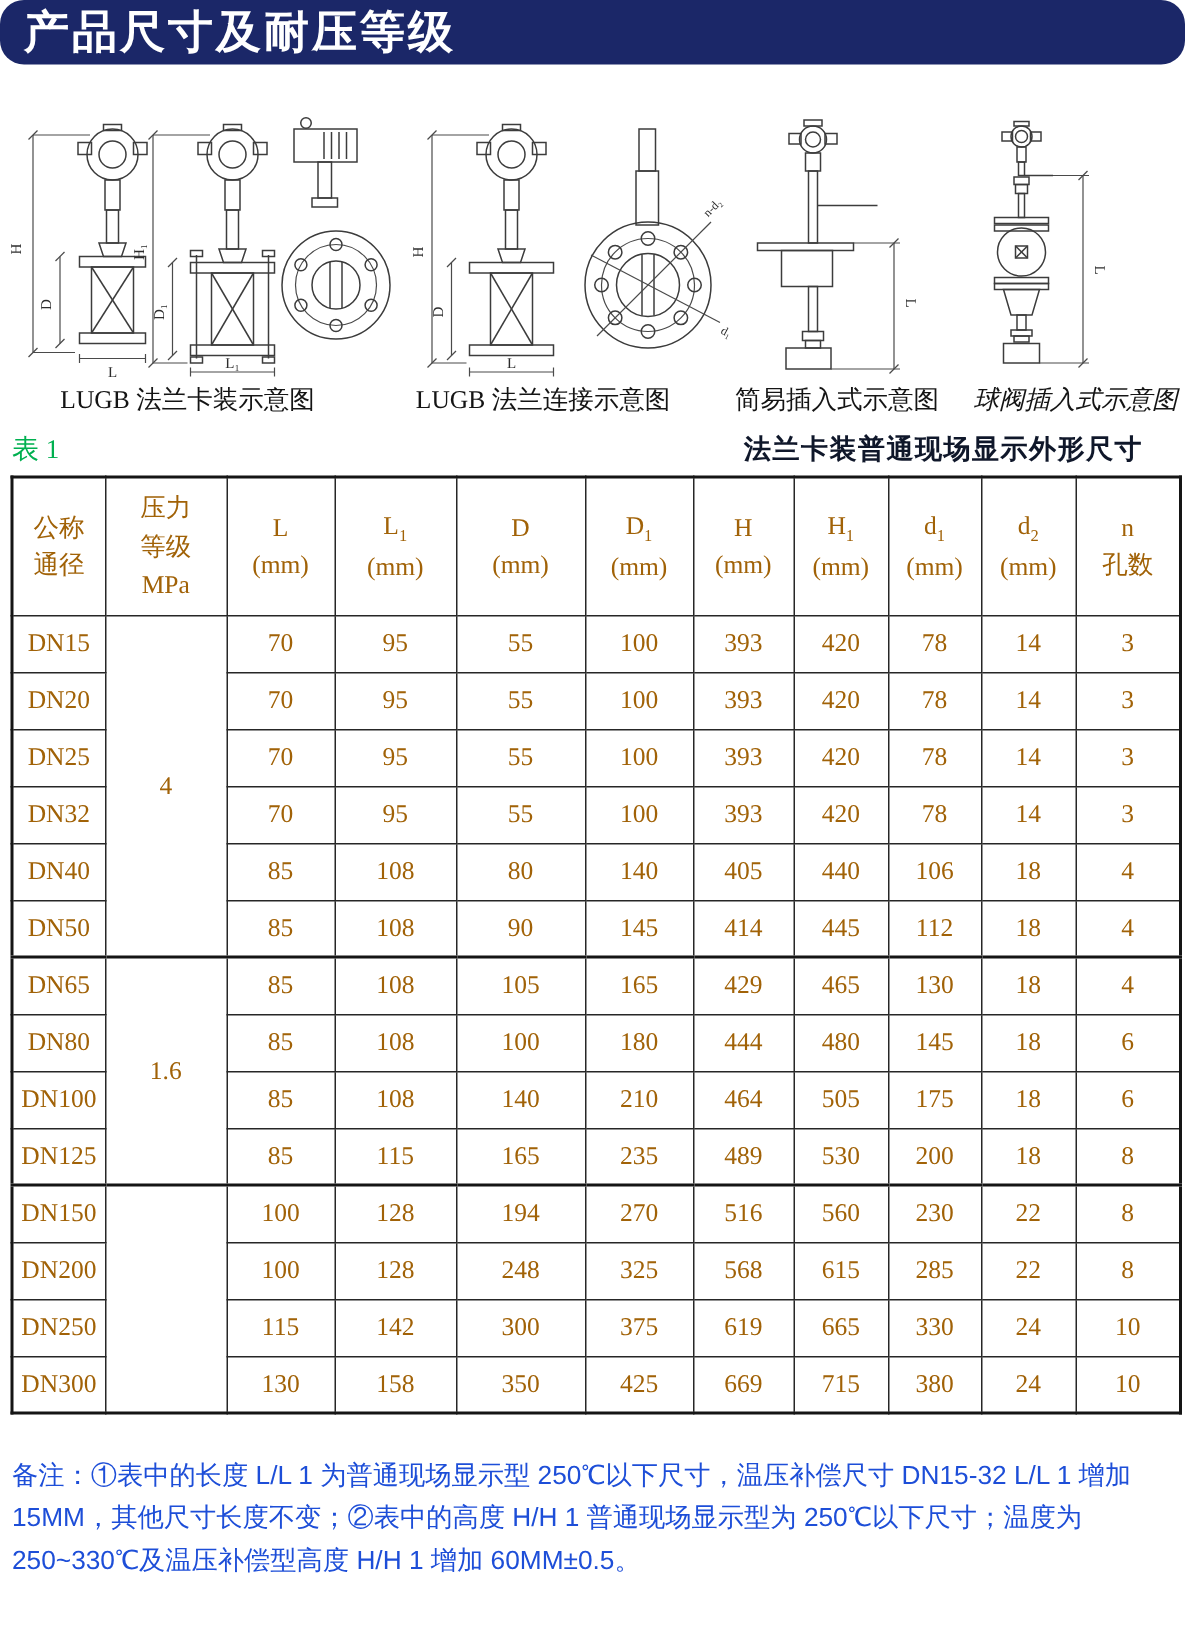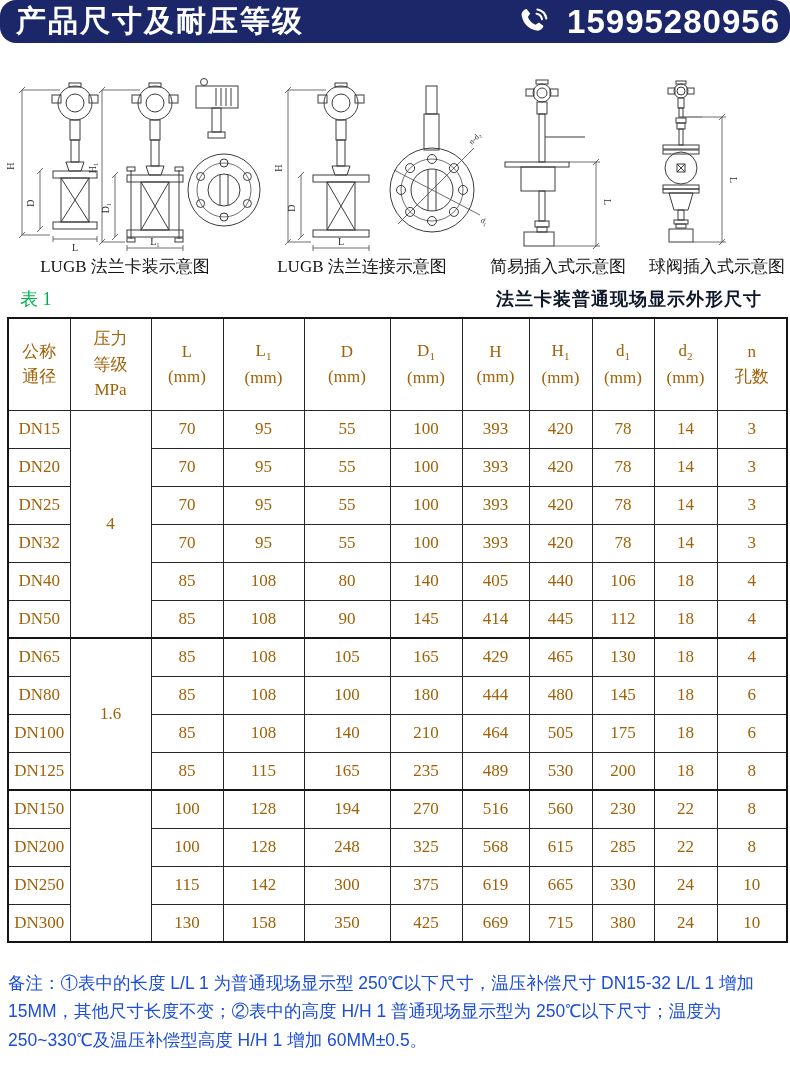--- a/index.html
+++ b/index.html
@@ -12,24 +12,24 @@
                  font-size:30px;letter-spacing:2px;}
   .phone{display:flex;align-items:center;gap:16px;}
   .phone svg{width:34px;height:34px;flex:0 0 auto;}
   .phone .num{color:#fff;font-family:"Liberation Sans",sans-serif;font-weight:bold;
               font-size:33px;letter-spacing:1px;}
   
   .diagram-strip{display:block;margin-top:7px;}
   .captions{position:relative;height:24px;font-size:17px;color:#141414;}
   .captions span{position:absolute;top:0;text-align:center;white-space:nowrap;}
   .cap1{left:30px;width:190px;} .cap2{left:268px;width:188px;}
-  .cap3{left:488px;width:140px;} .cap4{left:646px;width:142px;}
+  .cap3{left:488px;width:140px;} .cap4{left:646px;width:142px;font-style:italic;}
   
   .tbl-titles{display:flex;justify-content:space-between;align-items:flex-start;
-              padding:8px 28px 6px 8px;margin-left:12px;}
+              padding:8px 28px 6px 8px;}
   .tbl-label{color:#00b050;font-size:18px;}
   .tbl-title{color:#0f172a;font-family:"Liberation Sans",sans-serif;font-weight:bold;
              font-size:18px;letter-spacing:1px;}
   
   table{border-collapse:collapse;table-layout:fixed;width:779px;margin-left:7px;
         color:#a16207;border:2px solid #151515;}
   th,td{border:1px solid #262626;text-align:center;vertical-align:middle;
         padding:0;font-size:17px;font-weight:normal;}
   thead tr{height:92px;}
   tbody tr{height:38px;}
@@ -45,28 +45,20 @@
   .dimtext{fill:#2c2c2c;font-size:10px;font-family:"Liberation Serif",serif;stroke:none;}
   .dimsmall{fill:#2c2c2c;font-size:8px;font-family:"Liberation Serif",serif;stroke:none;}
 </style>
 </head>
 <body>
 
 <div class="page">
 
   <header class="topbar">
     <div class="title">产品尺寸及耐压等级</div>
-    <div class="phone">
-      <svg viewBox="0 0 24 24" aria-hidden="true">
-        <path fill="#fff" d="M6.8 2.9 L9.3 6.0 7.7 8.4 c0.9 2.6 2.9 4.6 5.4 5.6 l2.4-1.6 3.2 2.5 c-0.6 2.2-2.7 3.6-4.9 3.1 C8.1 16.8 4.4 13.1 3.3 7.5 2.9 5.3 4.7 3.2 6.8 2.9 Z"></path>
-        <path d="M13.8 6.2 a4.6 4.6 0 0 1 3.8 3.8" stroke="#fff" fill="none" stroke-width="1.5" stroke-linecap="round"></path>
-        <path d="M14.4 3.2 a7.8 7.8 0 0 1 6.3 6.3" stroke="#fff" fill="none" stroke-width="1.5" stroke-linecap="round"></path>
-      </svg>
-      <span class="num">15995280956</span>
-    </div>
   </header>
 
   <svg class="diagram-strip" width="790" height="205" viewBox="0 0 790 205">
 
     <g class="draw">
 
       <line class="dim" x1="22" y1="40" x2="22" y2="185"></line>
       <line class="dim" x1="22" y1="40" x2="60" y2="40"></line>
         <line class="dim" x1="22" y1="185" x2="50" y2="185"></line>
       <line class="dim" x1="19" y1="43" x2="25" y2="37"></line>

